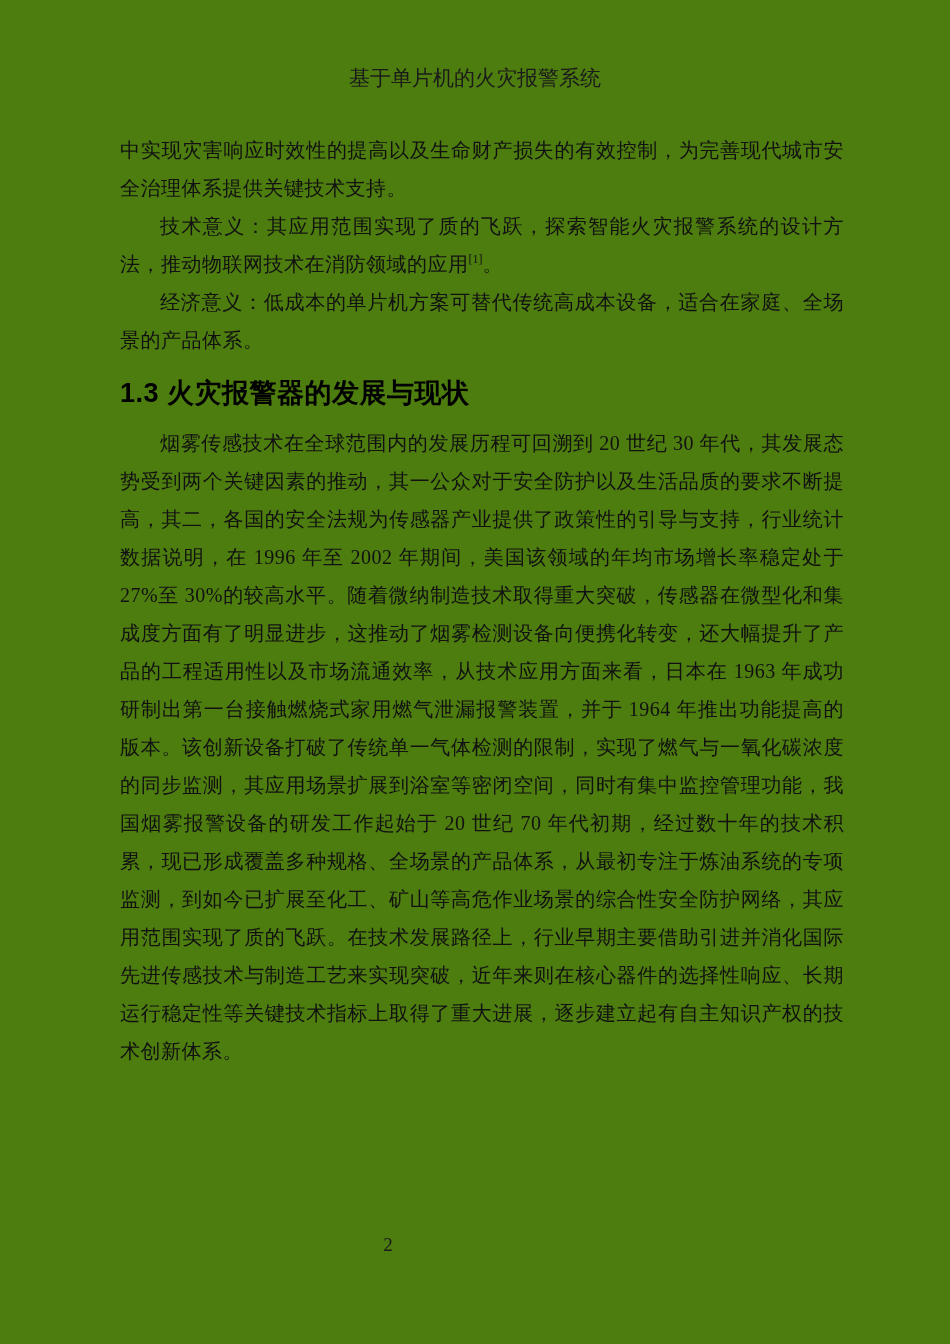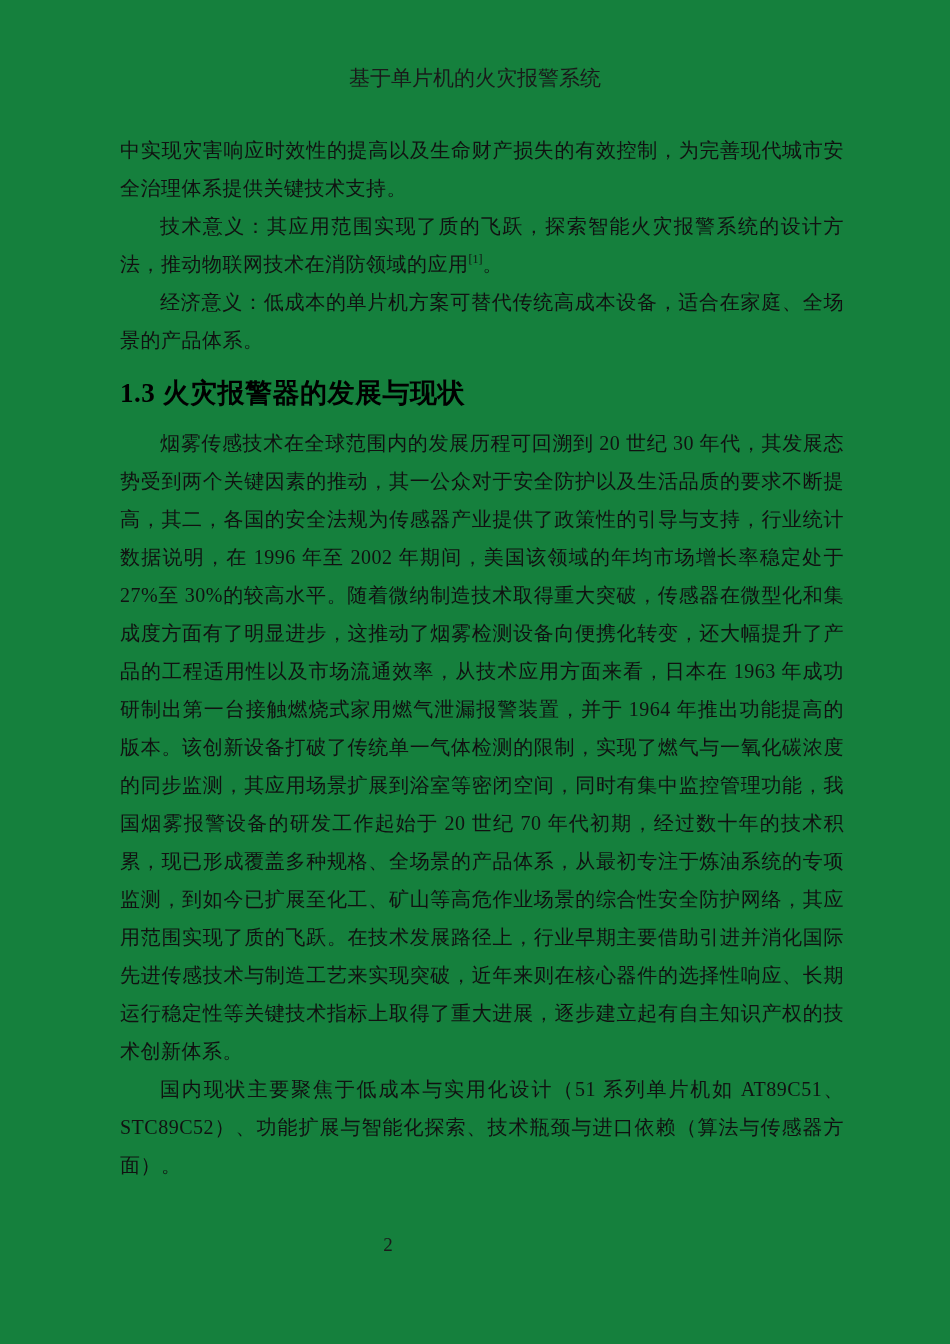--- a/index.html
+++ b/index.html
@@ -4,21 +4,21 @@
 <style>
   html, body {
     margin: 0;
     padding: 0;
     background: #ffffff;
   }
   .page {
     position: relative;
     width: 950px;
     height: 1344px;
-    background: #15803d;
+    background: #4d7c0f;
     color: #000000;
     font-family: "Liberation Serif", "DejaVu Serif", serif;
     overflow: hidden;
   }
   .doc-header {
     position: absolute;
     top: 64px;
     left: 0;
     width: 100%;
     text-align: center;
@@ -38,21 +38,21 @@
     line-height: 38px;
     text-align: justify;
     letter-spacing: 0.5px;
     color: #111111;
   }
   .para.indent {
     text-indent: 40px;
   }
   .section-heading {
     margin: 13px 0 10px 0;
-    font-family: Liberation Serif, serif;
+    font-family: Liberation Sans, sans-serif;
     font-weight: bold;
     font-size: 27px;
     line-height: 42px;
     color: #000000;
     letter-spacing: 0.5px;
   }
   sup.ref {
     font-size: 12px;
     line-height: 0;
     vertical-align: super;
@@ -83,21 +83,20 @@
     <p class="para">中实现灾害响应时效性的提高以及生命财产损失的有效控制，为完善现代城市安全治理体系提供关键技术支持。</p>
 
     <p class="para indent"><span>技术意义：其应用范围实现了质的飞跃，探索智能火灾报警系统的设计方法，推动物联网技术在消防领域的应用</span><sup class="ref">[1]</sup><span>。</span></p>
 
     <p class="para indent">经济意义：低成本的单片机方案可替代传统高成本设备，适合在家庭、全场景的产品体系。</p>
 
     <h2 class="section-heading">1.3 火灾报警器的发展与现状</h2>
 
     <p class="para indent">烟雾传感技术在全球范围内的发展历程可回溯到 20 世纪 30 年代，其发展态势受到两个关键因素的推动，其一公众对于安全防护以及生活品质的要求不断提高，其二，各国的安全法规为传感器产业提供了政策性的引导与支持，行业统计数据说明，在 1996 年至 2002 年期间，美国该领域的年均市场增长率稳定处于 27%至 30%的较高水平。随着微纳制造技术取得重大突破，传感器在微型化和集成度方面有了明显进步，这推动了烟雾检测设备向便携化转变，还大幅提升了产品的工程适用性以及市场流通效率，从技术应用方面来看，日本在 1963 年成功研制出第一台接触燃烧式家用燃气泄漏报警装置，并于 1964 年推出功能提高的版本。该创新设备打破了传统单一气体检测的限制，实现了燃气与一氧化碳浓度的同步监测，其应用场景扩展到浴室等密闭空间，同时有集中监控管理功能，我国烟雾报警设备的研发工作起始于 20 世纪 70 年代初期，经过数十年的技术积累，现已形成覆盖多种规格、全场景的产品体系，从最初专注于炼油系统的专项监测，到如今已扩展至化工、矿山等高危作业场景的综合性安全防护网络，其应用范围实现了质的飞跃。在技术发展路径上，行业早期主要借助引进并消化国际先进传感技术与制造工艺来实现突破，近年来则在核心器件的选择性响应、长期运行稳定性等关键技术指标上取得了重大进展，逐步建立起有自主知识产权的技术创新体系。</p>
 
-    <p class="para indent">国内现状主要聚焦于低成本与实用化设计（51 系列单片机如 AT89C51、STC89C52）、功能扩展与智能化探索、技术瓶颈与进口依赖（算法与传感器方面）。</p>
 
 
   </div>
 
   <div class="doc-footer">
     <span>2</span>
   </div>
 
 </div>
 

